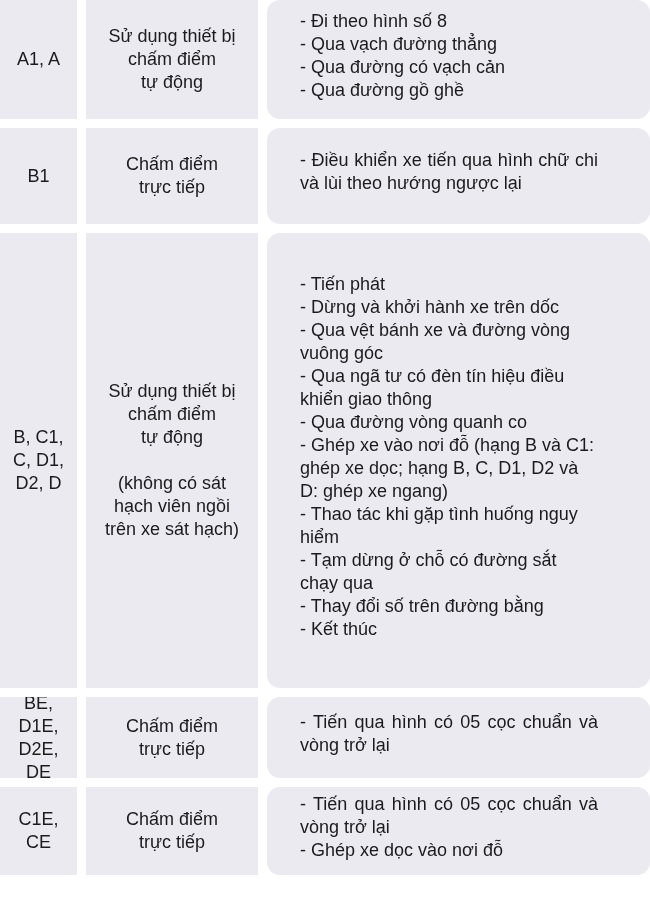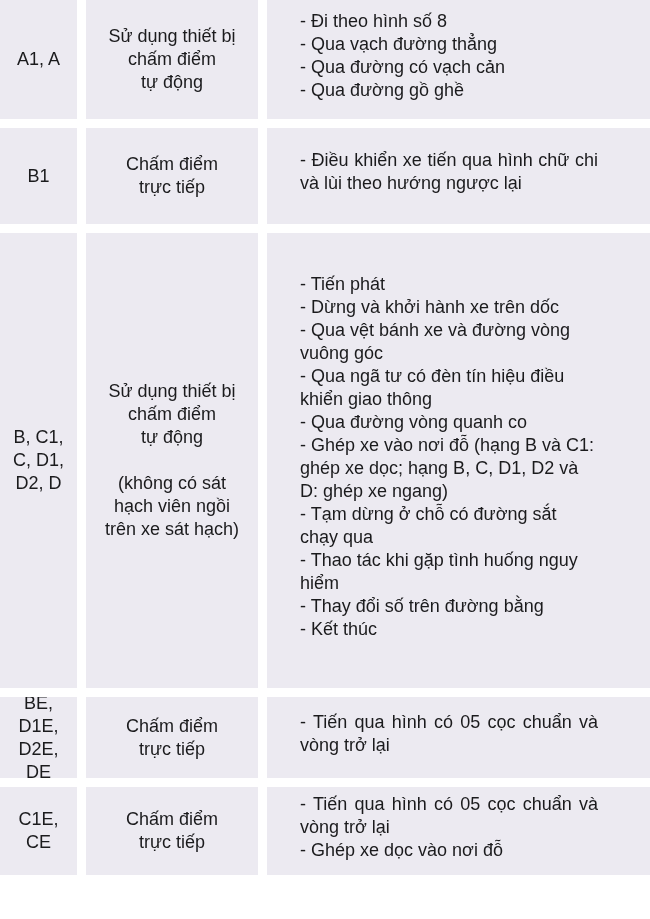--- a/index.html
+++ b/index.html
@@ -50,20 +50,21 @@
   .col-method{
     width:172px;
     flex:0 0 172px;
     align-items:center;
     text-align:center;
   }
   .col-items{
     flex:1 1 auto;
     padding:0 52px 8px 33px;
     text-align:left;
+    border-radius:13px;
   }
   
   .row:nth-child(2) .col-items,
   .row:nth-child(4) .col-items,
   .row:nth-child(5) .col-items{
     text-align:justify;
   }
   .line,.item{display:block;}
 </style>
 </head>
@@ -113,22 +114,22 @@
         <div class="line">hạch viên ngồi</div>
         <div class="line">trên xe sát hạch)</div>
       </div>
       <div class="cell col-items">
         <div class="item">- Tiến phát</div>
         <div class="item">- Dừng và khởi hành xe trên dốc</div>
         <div class="item">- Qua vệt bánh xe và đường vòng vuông góc</div>
         <div class="item">- Qua ngã tư có đèn tín hiệu điều khiển giao thông</div>
         <div class="item">- Qua đường vòng quanh co</div>
         <div class="item">- Ghép xe vào nơi đỗ (hạng B và C1: ghép xe dọc; hạng B, C, D1, D2 và D: ghép xe ngang)</div>
+        <div class="item">- Thao tác khi gặp tình huống nguy hiểm</div>
         <div class="item">- Tạm dừng ở chỗ có đường sắt chạy qua</div>
-        <div class="item">- Thao tác khi gặp tình huống nguy hiểm</div>
         <div class="item">- Thay đổi số trên đường bằng</div>
         <div class="item">- Kết thúc</div>
       </div>
     </div>
     <div class="row">
       <div class="cell col-classes">
         <div class="line">BE,</div>
         <div class="line">D1E,</div>
         <div class="line">D2E,</div>
         <div class="line">DE</div>

